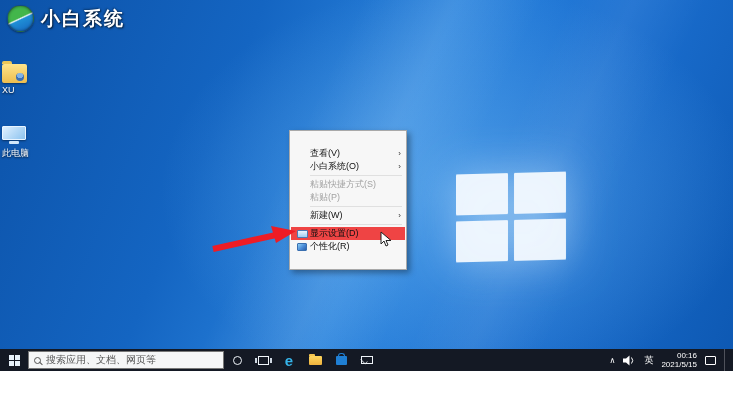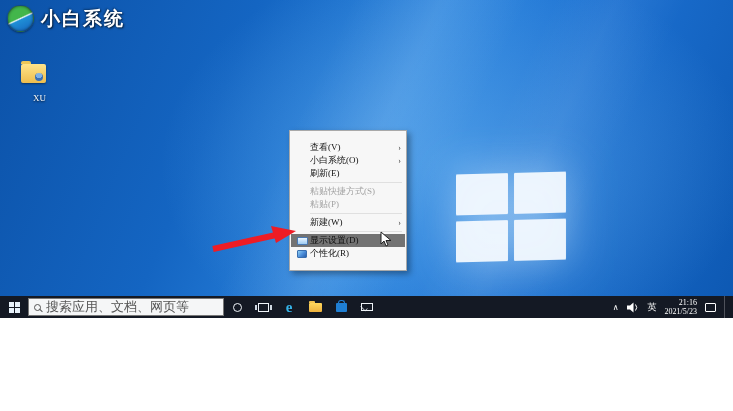--- a/index.html
+++ b/index.html
@@ -1,66 +1,65 @@
 <!DOCTYPE html>
 <html><head>
 <meta charset="utf-8">
 <style>
   * { box-sizing: border-box; }
   html,body { margin:0; padding:0; width:733px; height:411px; overflow:hidden;
               font-family:"Liberation Sans","DejaVu Sans",sans-serif; }
-  .screen { position:relative; width:733px; height:318px; overflow:hidden;
+  .screen { position:relative; width:733px; height:371px; overflow:hidden;
     background:
       radial-gradient(ellipse 420px 300px at 62% 52%, rgba(120,190,245,.45), transparent 70%),
       linear-gradient(112deg, #0c52a8 0%, #1465c2 30%, #2a83dd 52%, #1b6fd0 72%, #0d58b2 100%);
-    font-family: Liberation Serif, serif;
   }
   .screen::before { content:""; position:absolute; inset:0;
     background: linear-gradient(115deg, transparent 40%, rgba(255,255,255,.10) 50%, transparent 60%),
                 linear-gradient(115deg, transparent 63%, rgba(255,255,255,.06) 70%, transparent 78%);
     pointer-events:none;
   }
 
   
   .watermark { position:absolute; top:5px; left:7px; display:flex; align-items:center; gap:7px; z-index:5; }
   .wm-logo { width:27px; height:27px; border-radius:50%;
     background: linear-gradient(155deg,#43b64b 0%,#43b64b 46%,#e9f4f9 50%,#1f8fd6 54%,#1565c0 100%);
     border:1px solid rgba(20,40,60,.55); box-shadow: inset 0 0 3px rgba(0,0,0,.45), 0 1px 2px rgba(0,0,0,.4); }
   .wm-text { color:#fff; font-size:19px; font-weight:bold; letter-spacing:2px;
     text-shadow: 1px 1px 2px rgba(0,0,0,.75), -1px -1px 2px rgba(0,0,0,.35); }
 
   
-  .dicon { position:absolute; width:44px; display:flex; flex-direction:column; align-items:flex-end; gap:10px; }
+  .dicon { position:absolute; width:44px; display:flex; flex-direction:column; align-items:flex-start; gap:2px; }
   .dicon .lbl { color:#fff; font-size:9px; text-shadow:0 1px 2px rgba(0,0,0,.8); text-align:center; }
   .ic-user { width:25px; height:19px; position:relative;
     background:linear-gradient(#ffe48a,#edbd4e); border-radius:2px; box-shadow:0 1px 2px rgba(0,0,0,.4); }
   .ic-user::before { content:""; position:absolute; top:-3px; left:0; width:10px; height:3px;
     background:#edc758; border-radius:2px 2px 0 0; }
   .ic-user::after { content:""; position:absolute; right:3px; bottom:2px; width:8px; height:8px;
     border-radius:50%; background:radial-gradient(circle at 50% 30%, #7fb2e8 40%, #3a6fb5 45%); }
   .ic-pc { width:24px; height:19px; position:relative; }
   .ic-pc .scr { width:24px; height:14px; background:linear-gradient(135deg,#dff0ff,#8cc3ef);
     border:1px solid #e8f4ff; border-radius:1px; box-shadow:0 1px 2px rgba(0,0,0,.4); }
   .ic-pc .std { width:10px; height:3px; background:#cfe6fa; margin:1px auto 0; border-radius:1px; }
 
   
   .winlogo { position:absolute; left:456px; top:173px; width:110px; height:88px;
     display:grid; grid-template-columns:1fr 1fr; grid-template-rows:1fr 1fr; gap:6px;
     filter: drop-shadow(0 0 22px rgba(210,235,255,.55)); transform:skewY(-1.5deg); }
   .winlogo .pane { background:rgba(244,250,255,.94); border-radius:1px; }
 
   
   .menu { position:absolute; left:289px; top:130px; width:118px; background:#f7f7f7;
-    border:1px solid #a9a9a9; box-shadow:3px 3px 6px rgba(0,0,0,.35); padding:10px 1px; z-index:6; }
+    border:1px solid #a9a9a9; box-shadow:3px 3px 6px rgba(0,0,0,.35); padding:16px 1px; z-index:6; }
   .mi { display:flex; align-items:center; height:13px; padding:0 3px 0 3px; font-size:9px; color:#111; }
   .mi .gutter { width:16px; display:flex; align-items:center; justify-content:center; flex:0 0 16px; }
   .mi .lbl { flex:1; white-space:nowrap; }
   .mi .sub { font-size:8px; color:#333; padding-right:1px; }
   .mi.disabled .lbl { color:#a3a3a3; }
-  .mi.hl { background:#737373; }
+  .mi.hl { background:#ef4444; }
   .sep { height:1px; background:#e0e0e0; margin:2px 3px 2px 19px; }
   .ico-display { width:11px; height:8px; background:linear-gradient(#eaf5ff,#9fccf3);
     border:1px solid #4a7ab5; border-radius:1px; }
   .ico-personal { width:10px; height:8px; border-radius:1px;
     background:linear-gradient(135deg,#8fd0f5 0%,#4a8bd8 55%,#2a5fa8 100%); border:1px solid #3a6fb0; }
 
   
   .red-arrow { position:absolute; left:210px; top:222px; z-index:7; }
   
   .cursor { position:absolute; left:380px; top:231px; z-index:8; }
@@ -69,21 +68,21 @@
   .taskbar { position:absolute; left:0; bottom:0; width:733px; height:22px; background:#141924;
     display:flex; align-items:center; z-index:10; }
   .tb-start { width:28px; height:22px; display:flex; align-items:center; justify-content:center; }
   .tb-start .wg { display:grid; grid-template-columns:5px 5px; grid-template-rows:5px 5px; gap:1px; }
   .tb-start .wg i { background:#e8f2fb; }
   .searchbox { width:196px; height:18px; background:#f5f6f7; border:1px solid #777;
     display:flex; align-items:center; gap:5px; padding:0 5px; }
   .mag { width:7px; height:7px; border:1px solid #555; border-radius:50%; position:relative; flex:0 0 7px; }
   .mag::after { content:""; position:absolute; width:4px; height:1px; background:#555;
     transform:rotate(45deg); right:-3px; bottom:-1px; }
-  .searchbox .ph { font-size:13px; color:#555; white-space:nowrap; overflow:hidden; }
+  .searchbox .ph { font-size:10px; color:#555; white-space:nowrap; overflow:hidden; }
   .tb-ico { width:26px; height:22px; display:flex; align-items:center; justify-content:center; }
   .cortana { width:9px; height:9px; border:1.5px solid #f0f5fa; border-radius:50%; }
   .taskview { width:11px; height:9px; border:1px solid #f0f5fa; position:relative; }
   .taskview::before { content:""; position:absolute; left:-4px; top:1px; width:2px; height:5px; background:#cfd8e2; }
   .taskview::after { content:""; position:absolute; right:-4px; top:1px; width:2px; height:5px; background:#cfd8e2; }
   .edge-e { color:#35b3e8; font-size:15px; font-weight:bold; line-height:15px; }
   .folder { width:13px; height:9px; background:linear-gradient(#ffd75e,#eeb23e); border-radius:1px; position:relative; }
   .folder::before { content:""; position:absolute; top:-2px; left:0; width:6px; height:2px;
     background:#f3c34f; border-radius:1px 1px 0 0; }
   .store { width:11px; height:9px; background:#1f7fd4; border-radius:1px; position:relative; }
@@ -107,42 +106,45 @@
 
   <div class="watermark">
     <div class="wm-logo"></div>
     <div class="wm-text">小白系统</div>
   </div>
 
   <div class="dicon" style="left:2px; top:64px;">
     <div class="ic-user"></div>
     <div class="lbl">XU</div>
   </div>
+  <div class="dicon" style="left:2px; top:126px;">
+    <div class="ic-pc">
+      <div class="scr"></div>
+      <div class="std"></div>
+    </div>
+    <div class="lbl">此电脑</div>
+  </div>
 
   <div class="winlogo">
     <div class="pane"></div>
     <div class="pane"></div>
     <div class="pane"></div>
     <div class="pane"></div>
   </div>
 
   <div class="menu">
     <div class="mi">
       <span class="gutter"></span>
       <span class="lbl">查看(V)</span>
       <span class="sub">›</span>
     </div>
     <div class="mi">
       <span class="gutter"></span>
       <span class="lbl">小白系统(O)</span>
       <span class="sub">›</span>
-    </div>
-    <div class="mi">
-      <span class="gutter"></span>
-      <span class="lbl">刷新(E)</span>
     </div>
     <div class="sep"></div>
     <div class="mi disabled">
       <span class="gutter"></span>
       <span class="lbl">粘贴快捷方式(S)</span>
     </div>
     <div class="mi disabled">
       <span class="gutter"></span>
       <span class="lbl">粘贴(P)</span>
     </div>
@@ -213,21 +215,21 @@
     </div>
 
     <div class="tray">
       <span class="chev">∧</span>
       <svg width="13" height="11">
         <polygon points="0,3.5 3,3.5 6.5,0.5 6.5,10.5 3,7.5 0,7.5" fill="#fff"></polygon>
         <path d="M8.5 2.5 Q11 5.5 8.5 8.5" stroke="#fff" fill="none" stroke-width="1"></path>
       </svg>
       <span class="ime">英</span>
       <div class="clock">
-        <div>21:16</div>
-        <div>2021/5/23</div>
+        <div>00:16</div>
+        <div>2021/5/15</div>
       </div>
       <span class="notif"></span>
       <span class="edge-strip"></span>
     </div>
   </div>
 
 </div>
 
 </body></html>

